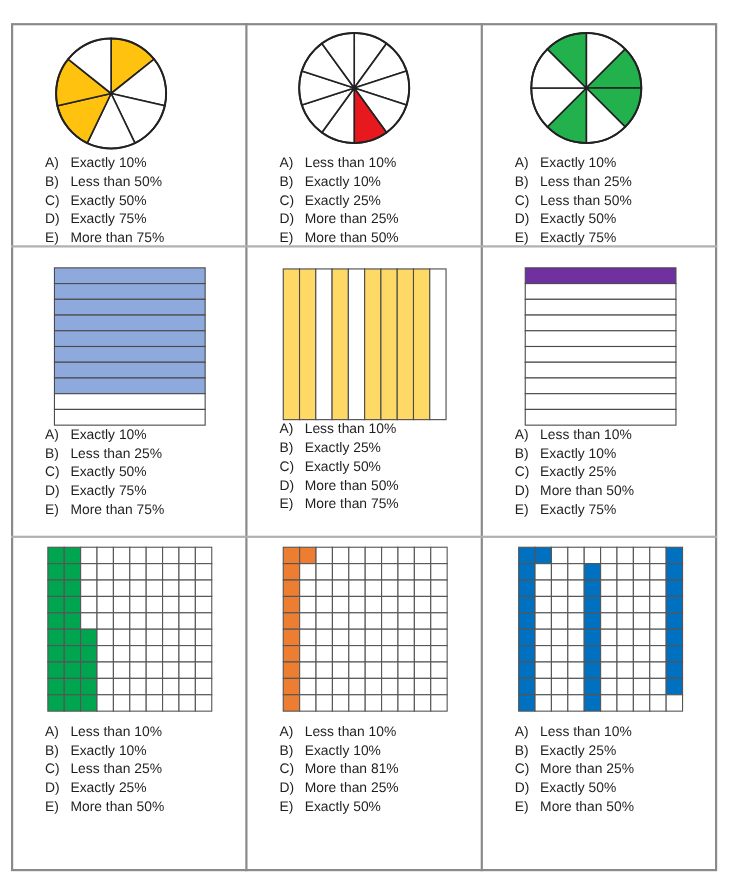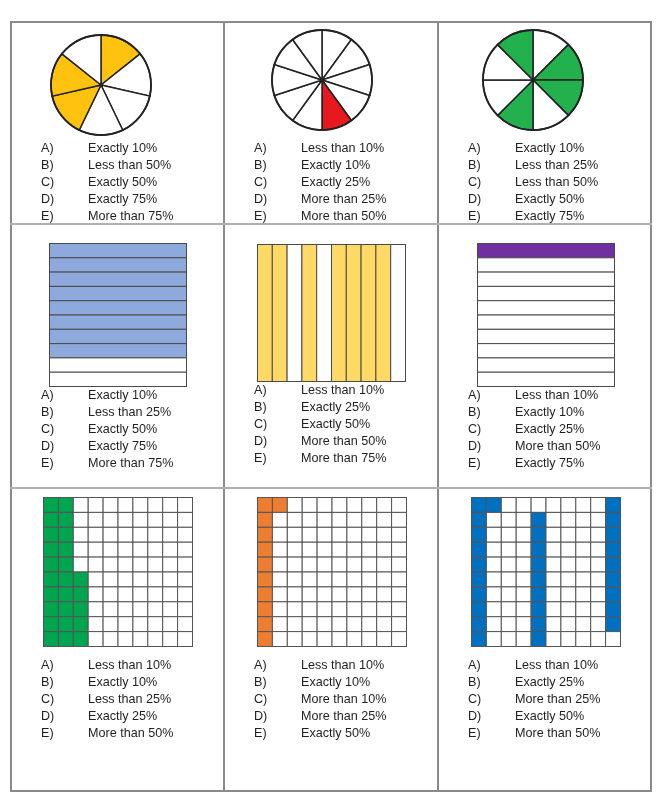--- a/index.html
+++ b/index.html
@@ -8,21 +8,21 @@
   #sheet { position: absolute; left: 10px; top: 21px; width: 642px; height: 771px;
            border: 2px solid #8a8a8a; box-sizing: border-box; }
   .vline { position: absolute; top: 21px; width: 2px; height: 771px; background: #8a8a8a; }
   .hline { position: absolute; left: 10px; width: 642px; height: 2px; background: #b0b0b0; }
   .cell { position: absolute; }
   .figure { position: absolute; }
   .figure svg { display: block; overflow: visible; }
   .options { position: absolute; list-style: none; margin: 0; padding: 0; }
   .option { display: flex; height: 17px; line-height: 17px; font-size: 12.6px; color: #1f1f1f; white-space: nowrap; }
   .opt-letter { width: 23px; display: inline-block; }
-  .opt-text { display: inline-block; margin-left: 24px; }
+  .opt-text { display: inline-block; }
 </style>
 </head>
 <body>
 
 <div id="sheet"></div>
 <div class="vline" style="left:223px"></div>
 <div class="vline" style="left:437px"></div>
 <div class="hline" style="top:223px"></div>
 <div class="hline" style="top:487px"></div>
 
@@ -499,21 +499,21 @@
     <li class="option">
         <span class="opt-letter">A)</span>
         <span class="opt-text">Less than 10%</span>
       </li>
     <li class="option">
         <span class="opt-letter">B)</span>
         <span class="opt-text">Exactly 10%</span>
       </li>
     <li class="option">
         <span class="opt-letter">C)</span>
-        <span class="opt-text">More than 10%</span>
+        <span class="opt-text">More than 81%</span>
       </li>
     <li class="option">
         <span class="opt-letter">D)</span>
         <span class="opt-text">More than 25%</span>
       </li>
     <li class="option">
         <span class="opt-letter">E)</span>
         <span class="opt-text">Exactly 50%</span>
       </li>
   </ul>

